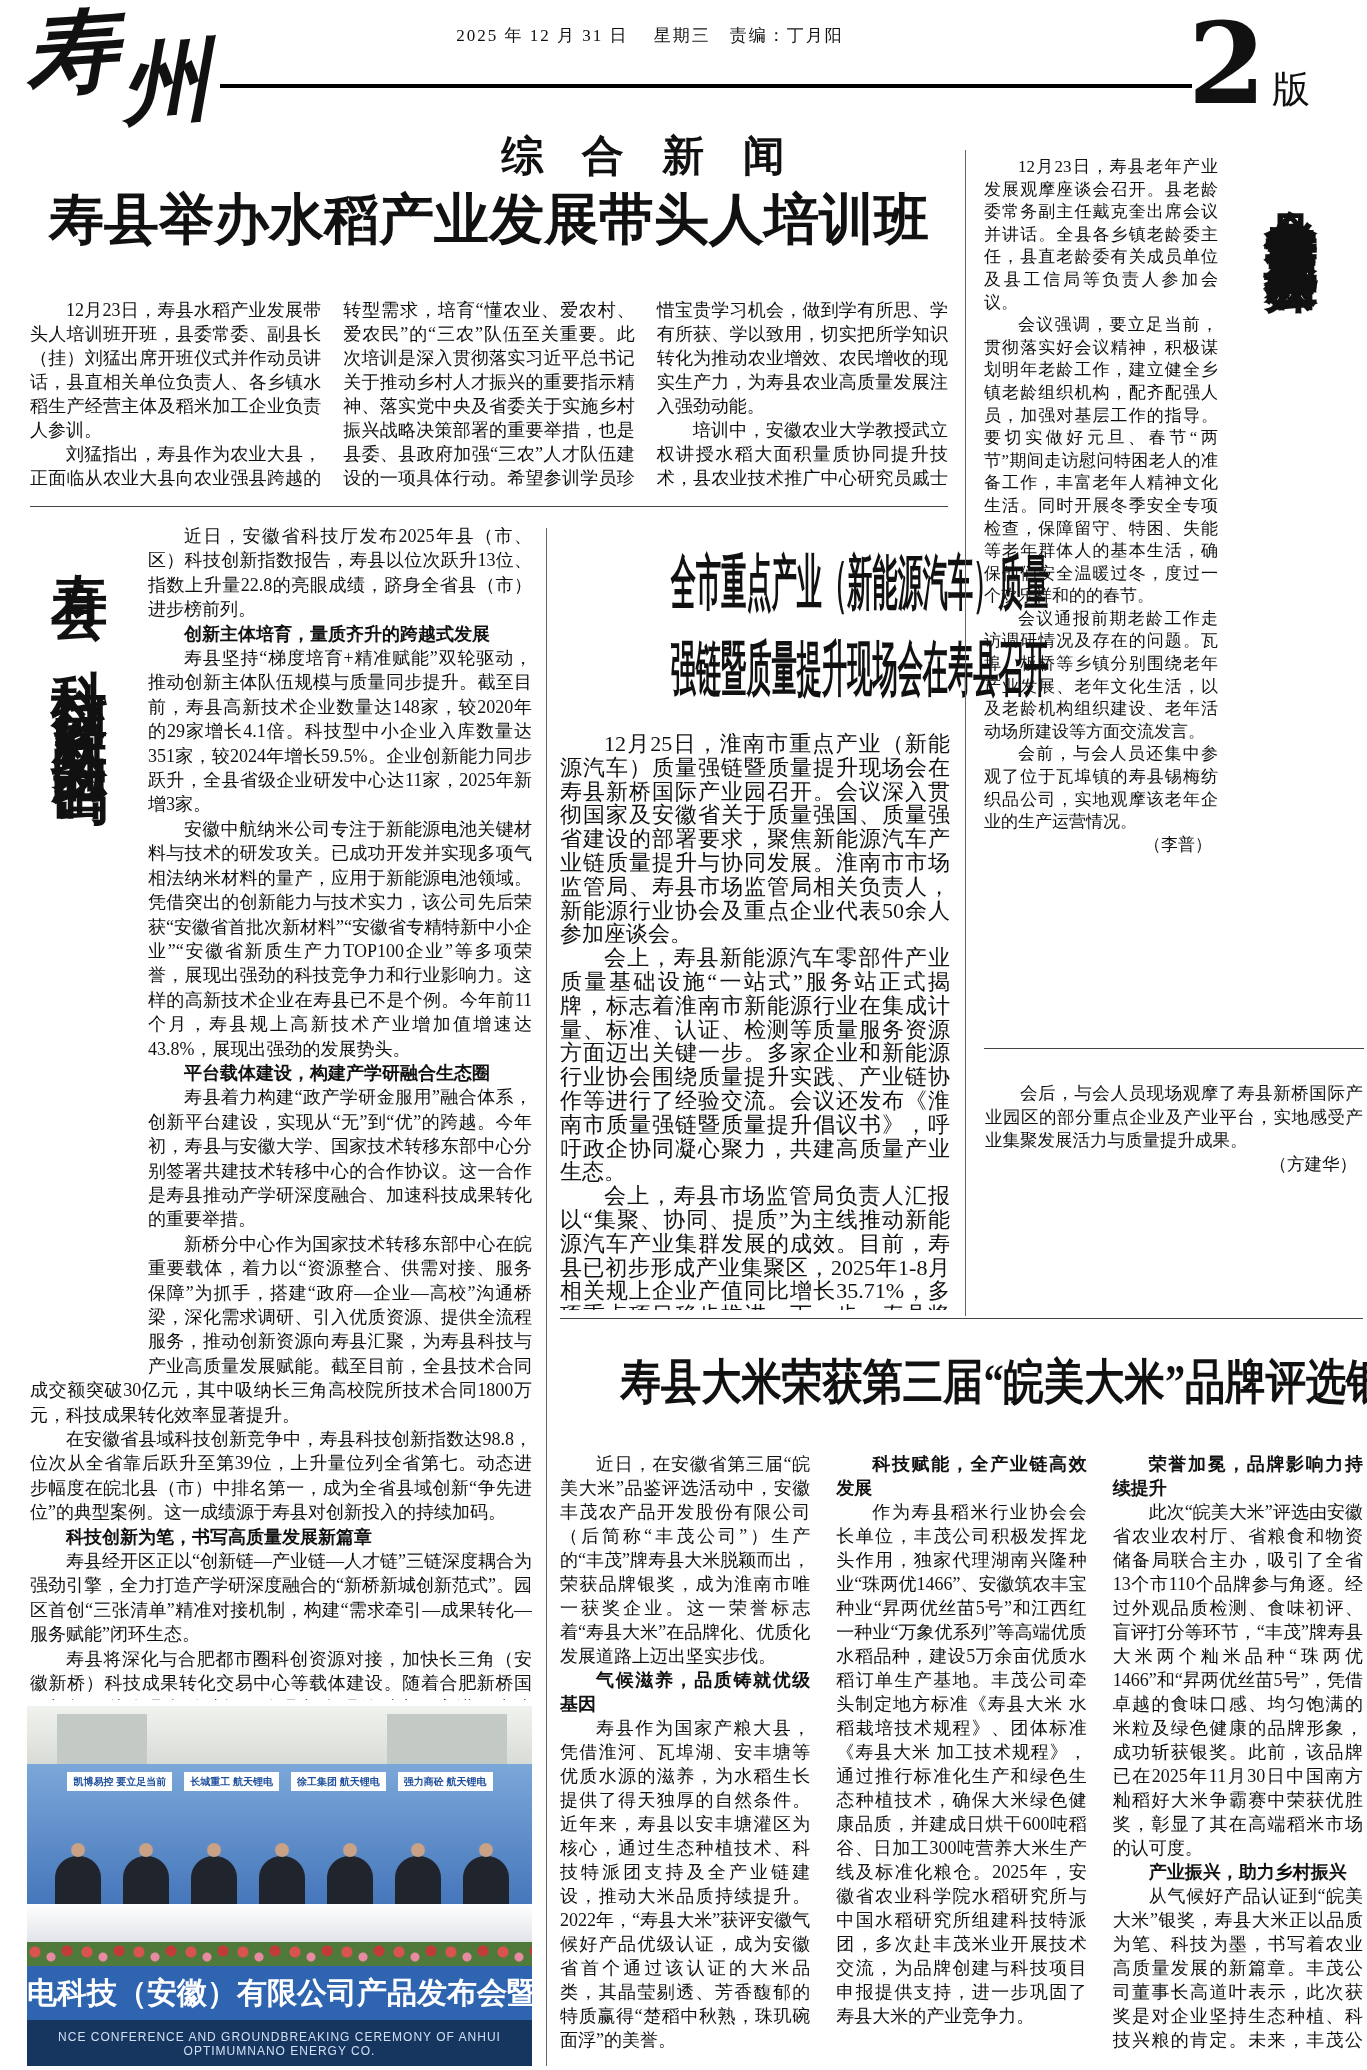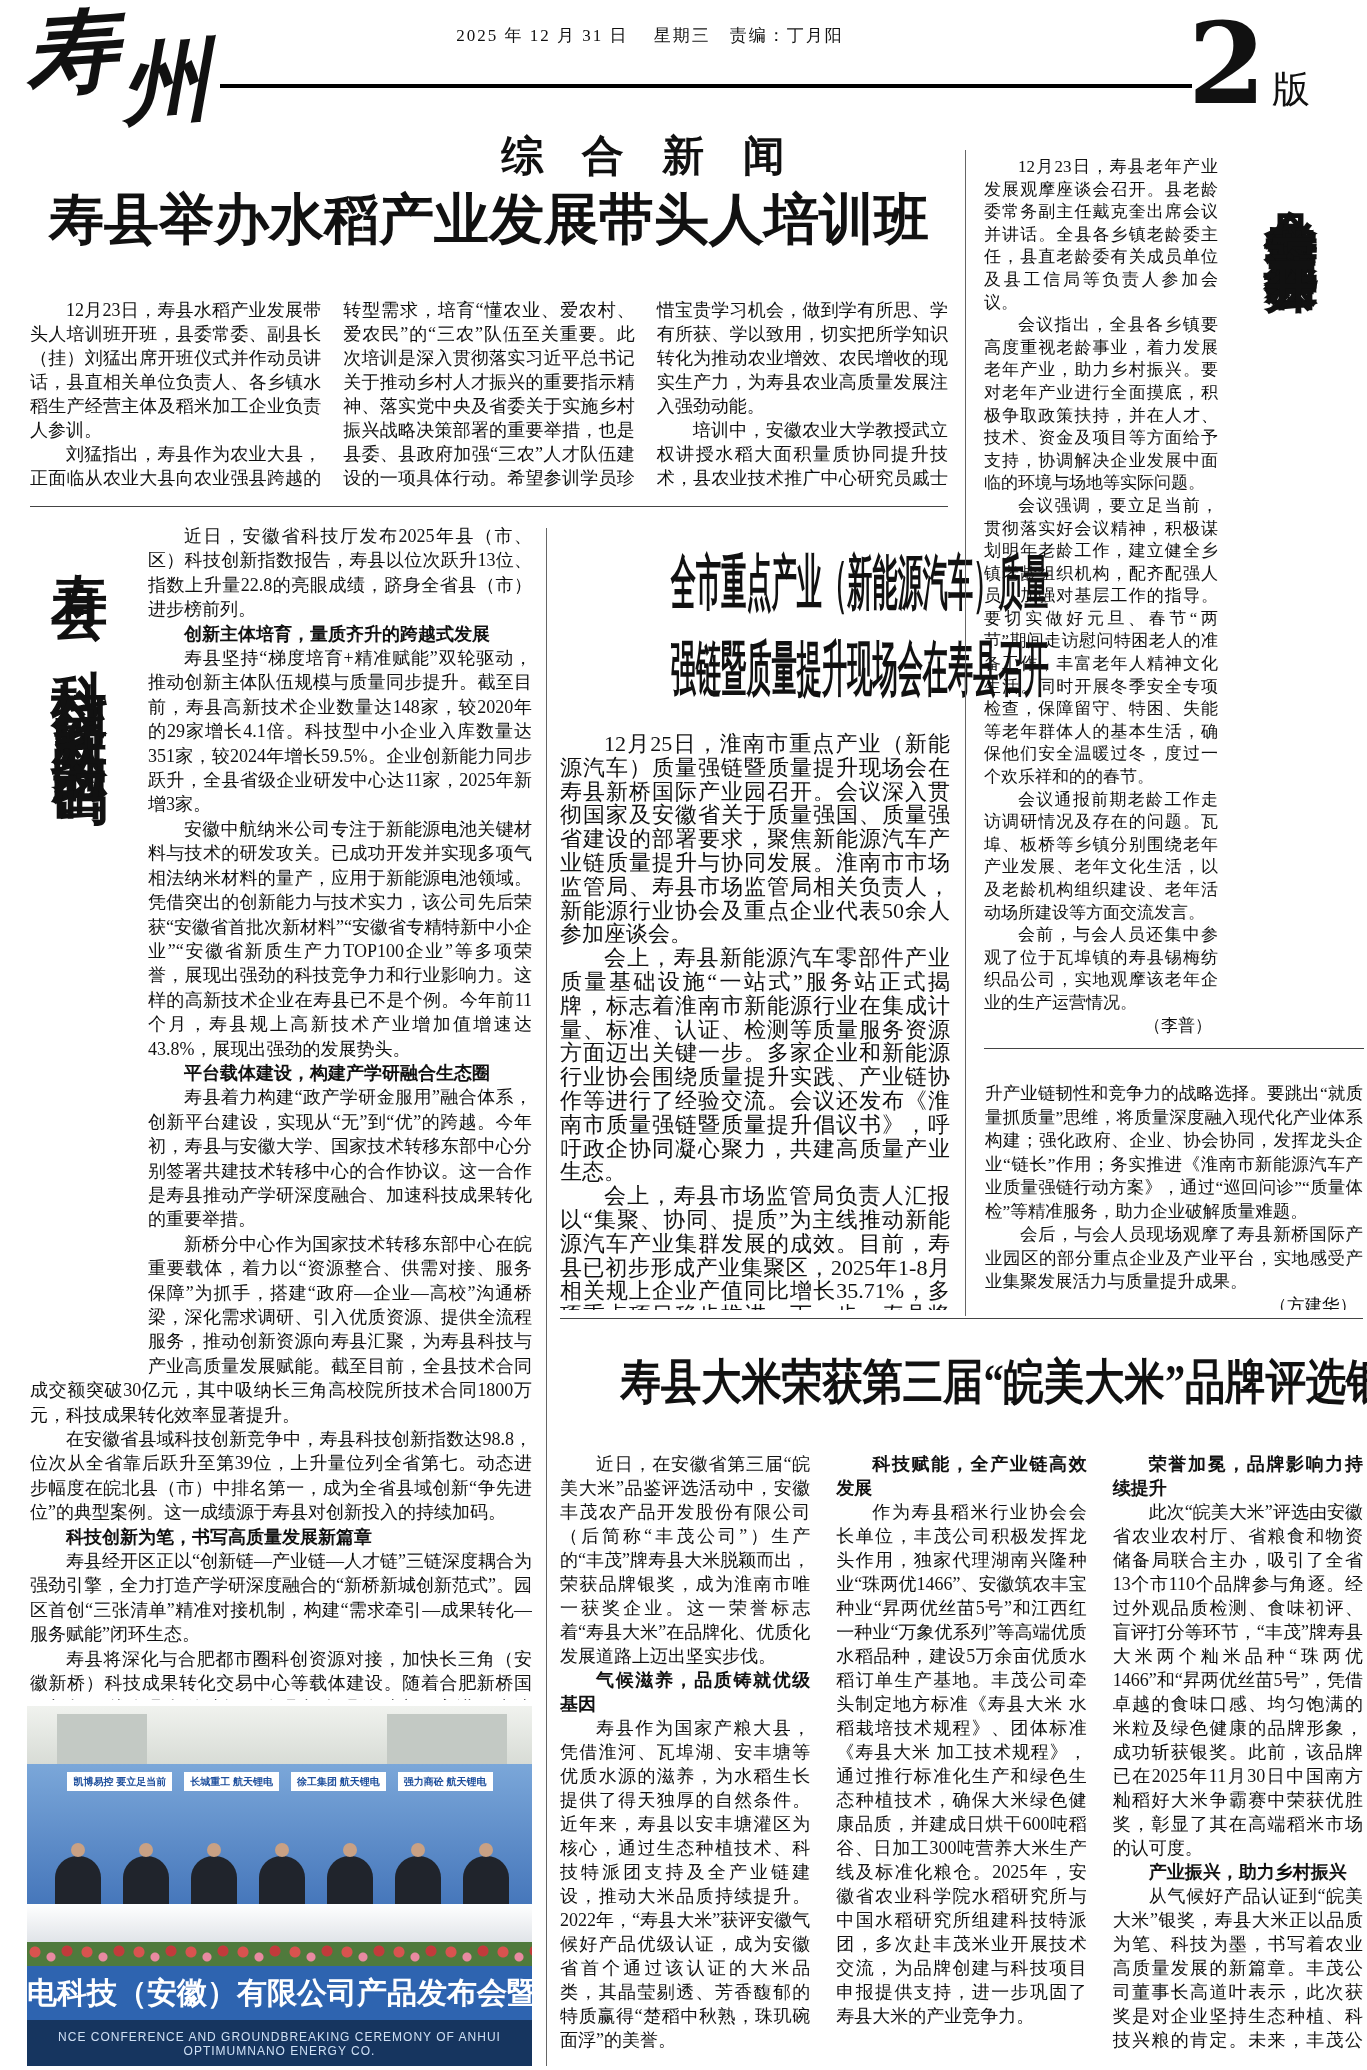--- a/index.html
+++ b/index.html
@@ -127,31 +127,29 @@
     <div class="hl">强链暨质量提升现场会在寿县召开</div>
   </div>
   <div class="abs" id="mid-body">
       <p class="para">12月25日，淮南市重点产业（新能源汽车）质量强链暨质量提升现场会在寿县新桥国际产业园召开。会议深入贯彻国家及安徽省关于质量强国、质量强省建设的部署要求，聚焦新能源汽车产业链质量提升与协同发展。淮南市市场监管局、寿县市场监管局相关负责人，新能源行业协会及重点企业代表50余人参加座谈会。</p>
       <p class="para">会上，寿县新能源汽车零部件产业质量基础设施“一站式”服务站正式揭牌，标志着淮南市新能源行业在集成计量、标准、认证、检测等质量服务资源方面迈出关键一步。多家企业和新能源行业协会围绕质量提升实践、产业链协作等进行了经验交流。会议还发布《淮南市质量强链暨质量提升倡议书》，呼吁政企协同凝心聚力，共建高质量产业生态。</p>
       <p class="para">会上，寿县市场监管局负责人汇报以“集聚、协同、提质”为主线推动新能源汽车产业集群发展的成效。目前，寿县已初步形成产业集聚区，2025年1-8月相关规上企业产值同比增长35.71%，多项重点项目稳步推进。下一步，寿县将着力破解产业层次不高、整零配套不紧等问题，深化与合肥整车企业协同，筑牢质量基础设施，打造合肥新能源汽车产业链上的关键一环，明确了下一步围绕“强链、补链、延链”持续发力的工作方向。</p>
     </div>
 
   <div class="abs" id="eld-body">
       <p class="para">12月23日，寿县老年产业发展观摩座谈会召开。县老龄委常务副主任戴克奎出席会议并讲话。全县各乡镇老龄委主任，县直老龄委有关成员单位及县工信局等负责人参加会议。</p>
-      <p class="para">会议指出，全县各乡镇要高度重视老龄事业，着力发展老年产业，助力乡村振兴。要对老年产业进行全面摸底，积极争取政策扶持，并在人才、技术、资金及项目等方面给予支持，协调解决企业发展中面临的环境与场地等实际问题。</p>
       <p class="para">会议强调，要立足当前，贯彻落实好会议精神，积极谋划明年老龄工作，建立健全乡镇老龄组织机构，配齐配强人员，加强对基层工作的指导。要切实做好元旦、春节“两节”期间走访慰问特困老人的准备工作，丰富老年人精神文化生活。同时开展冬季安全专项检查，保障留守、特困、失能等老年群体人的基本生活，确保他们安全温暖过冬，度过一个欢乐祥和的的春节。</p>
       <p class="para">会议通报前期老龄工作走访调研情况及存在的问题。瓦埠、板桥等乡镇分别围绕老年产业发展、老年文化生活，以及老龄机构组织建设、老年活动场所建设等方面交流发言。</p>
       <p class="para">会前，与会人员还集中参观了位于瓦埠镇的寿县锡梅纺织品公司，实地观摩该老年企业的生产运营情况。</p>
       <p class="byline">（李普）</p>
     </div>
   <div class="abs" id="eld-vtitle">全县老年产业发展观摩座谈会召开</div>
   <div class="abs hrule" style="left:984px;top:1048px;width:380px;"></div>
 
   <div class="abs" id="jump-body">
-      <p class="cont">升产业链韧性和竞争力的战略选择。要跳出“就质量抓质量”思维，将质量深度融入现代化产业体系构建；强化政府、企业、协会协同，发挥龙头企业“链长”作用；务实推进《淮南市新能源汽车产业质量强链行动方案》，通过“巡回问诊”“质量体检”等精准服务，助力企业破解质量难题。</p>
       <p class="para">会后，与会人员现场观摩了寿县新桥国际产业园区的部分重点企业及产业平台，实地感受产业集聚发展活力与质量提升成果。</p>
       <p class="byline">（方建华）</p>
     </div>
   <div class="abs hrule" style="left:560px;top:1318px;width:803px;"></div>
 
   <div class="abs" id="bot-headline">寿县大米荣获第三届“皖美大米”品牌评选银奖</div>
   <div class="abs" id="bot-body">
       <p class="para">近日，在安徽省第三届“皖美大米”品鉴评选活动中，安徽丰茂农产品开发股份有限公司（后简称“丰茂公司”）生产的“丰茂”牌寿县大米脱颖而出，荣获品牌银奖，成为淮南市唯一获奖企业。这一荣誉标志着“寿县大米”在品牌化、优质化发展道路上迈出坚实步伐。</p>
       <p class="sub">气候滋养，品质铸就优级基因</p>
       <p class="para">寿县作为国家产粮大县，凭借淮河、瓦埠湖、安丰塘等优质水源的滋养，为水稻生长提供了得天独厚的自然条件。近年来，寿县以安丰塘灌区为核心，通过生态种植技术、科技特派团支持及全产业链建设，推动大米品质持续提升。2022年，“寿县大米”获评安徽气候好产品优级认证，成为安徽省首个通过该认证的大米品类，其晶莹剔透、芳香馥郁的特质赢得“楚稻中秋熟，珠玑碗面浮”的美誉。</p>

